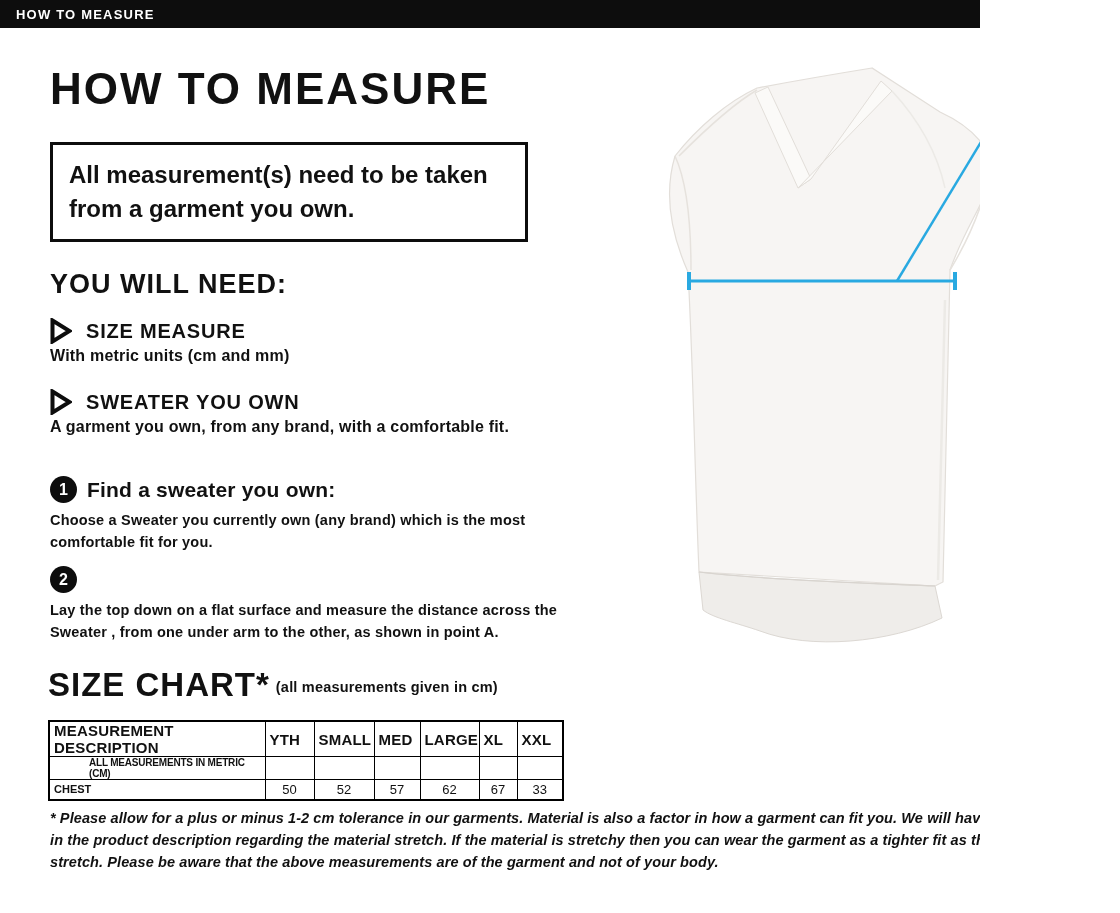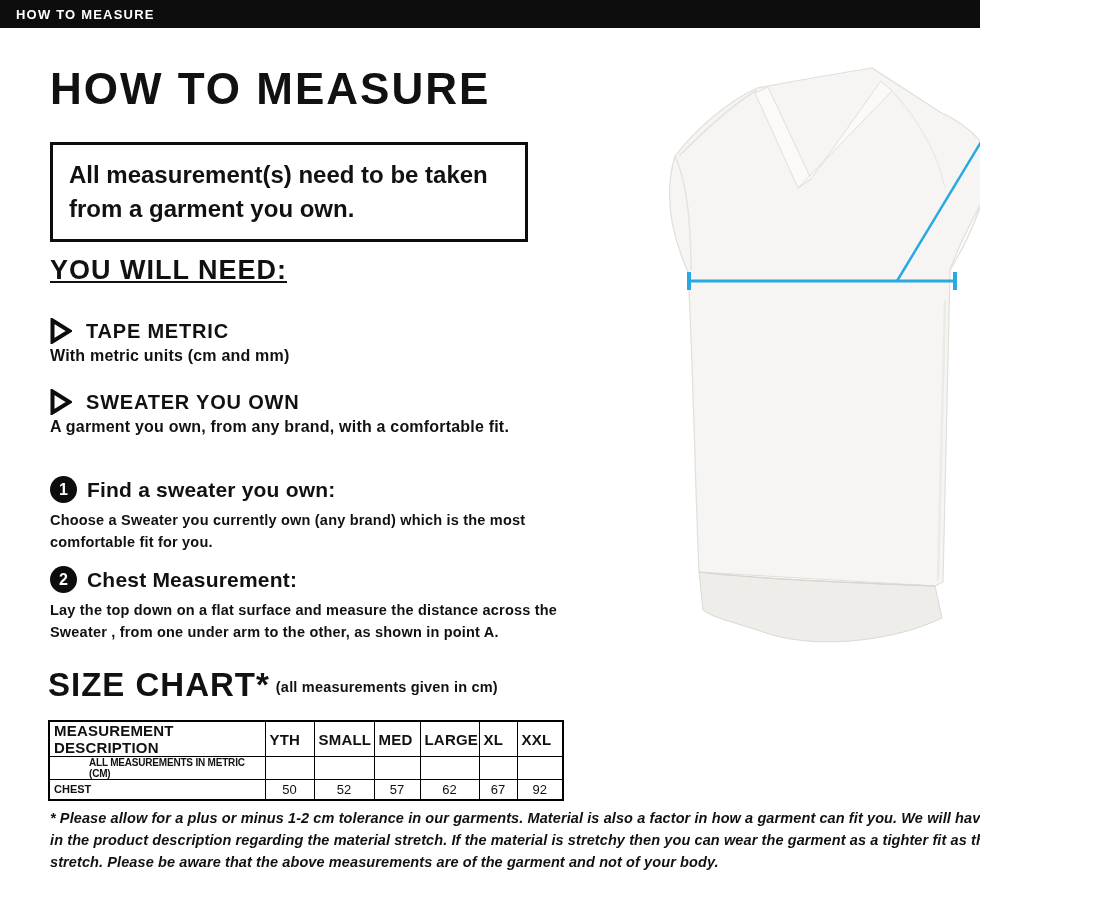--- a/index.html
+++ b/index.html
@@ -16,21 +16,21 @@
   .brand-name { color:#fff; font-size:6px; font-weight:bold; letter-spacing:0.8px; border-top:0.5px solid #888; padding-top:1px; margin-top:1px;}
 
   
   .h1 { position:absolute; left:50px; top:64px; font-size:44px; font-weight:800; letter-spacing:2px; }
 
   
   .notice { position:absolute; left:50px; top:142px; width:478px; border:3px solid #0d0d0d;
             padding:13px 16px; font-size:24px; font-weight:bold; line-height:1.42; }
 
   
-  .ywn-heading { position:absolute; left:50px; top:255px; font-size:27px; font-weight:800; letter-spacing:1px;text-decoration:underline; }
+  .ywn-heading { position:absolute; left:50px; top:269px; font-size:27px; font-weight:800; letter-spacing:1px; }
   .need-item { position:absolute; left:50px; }
   .need-item .row { display:flex; align-items:center; gap:14px; }
   .need-label { font-size:20px; font-weight:800; letter-spacing:0.8px; }
   .need-desc { font-size:16px; font-weight:bold; margin-top:3px; letter-spacing:0.2px;}
   .tri-icon { width:22px; height:26px; display:block; }
 
   
   .step { position:absolute; left:50px; width:545px; }
   .step-head { display:flex; align-items:center; gap:10px; }
   .step-badge { width:27px; height:27px; border-radius:50%; background:#0d0d0d; color:#fff;
@@ -74,21 +74,21 @@
 
   <div class="notice">All measurement(s) need to be taken from a garment you own.</div>
 
   <div class="ywn-heading">YOU WILL NEED:</div>
 
   <div class="need-item" style="top:318px;">
     <div class="row">
       <svg class="tri-icon" viewBox="0 0 22 26">
         <polygon points="2.5,2.5 19.5,13 2.5,23.5" fill="none" stroke="#0d0d0d" stroke-width="4" stroke-linejoin="miter"></polygon>
       </svg>
-      <span class="need-label">TAPE METRIC</span>
+      <span class="need-label">SIZE MEASURE</span>
     </div>
     <div class="need-desc">With metric units (cm and mm)</div>
   </div>
 
   <div class="need-item" style="top:389px;">
     <div class="row">
       <svg class="tri-icon" viewBox="0 0 22 26">
         <polygon points="2.5,2.5 19.5,13 2.5,23.5" fill="none" stroke="#0d0d0d" stroke-width="4" stroke-linejoin="miter"></polygon>
       </svg>
       <span class="need-label">SWEATER YOU OWN</span>
@@ -100,21 +100,20 @@
     <div class="step-head">
       <span class="step-badge">1</span>
       <span class="step-title">Find a sweater you own:</span>
     </div>
     <div class="step-desc" style="width:535px;">Choose a Sweater you currently own (any brand) which is the most comfortable fit for you.</div>
   </div>
 
   <div class="step" style="top:566px;">
     <div class="step-head">
       <span class="step-badge">2</span>
-      <span class="step-title">Chest Measurement:</span>
     </div>
     <div class="step-desc" style="width:545px;">Lay the top down on a flat surface and measure the distance across the Sweater , from one under arm to the other, as shown in point A.</div>
   </div>
 
   <div class="sc-heading">
     <span>SIZE CHART*</span><span class="sc-sub">(all measurements given in cm)</span>
   </div>
 
   <table class="size-table">
     <colgroup>
@@ -145,21 +144,21 @@
       <td></td>
       <td></td>
     </tr>
     <tr>
       <td class="desc">CHEST</td>
       <td>50</td>
       <td>52</td>
       <td>57</td>
       <td>62</td>
       <td>67</td>
-      <td>92</td>
+      <td>33</td>
     </tr>
   </tbody>
     </table>
 
   <div class="footnote">* Please allow for a plus or minus 1-2 cm tolerance in our garments. Material is also a factor in how a garment can fit you. We will have more details in the product description regarding the material stretch.  If the material is stretchy then you can wear the garment as a tighter fit as the material will stretch.  Please be aware that the above measurements are of the garment and not of your body.</div>
 
   <div class="figure">
     <svg width="380" height="590" viewBox="0 0 380 590">
 
       <polygon points="114,30 227,10 252,46 163,122" fill="#d8d4d1"></polygon>

